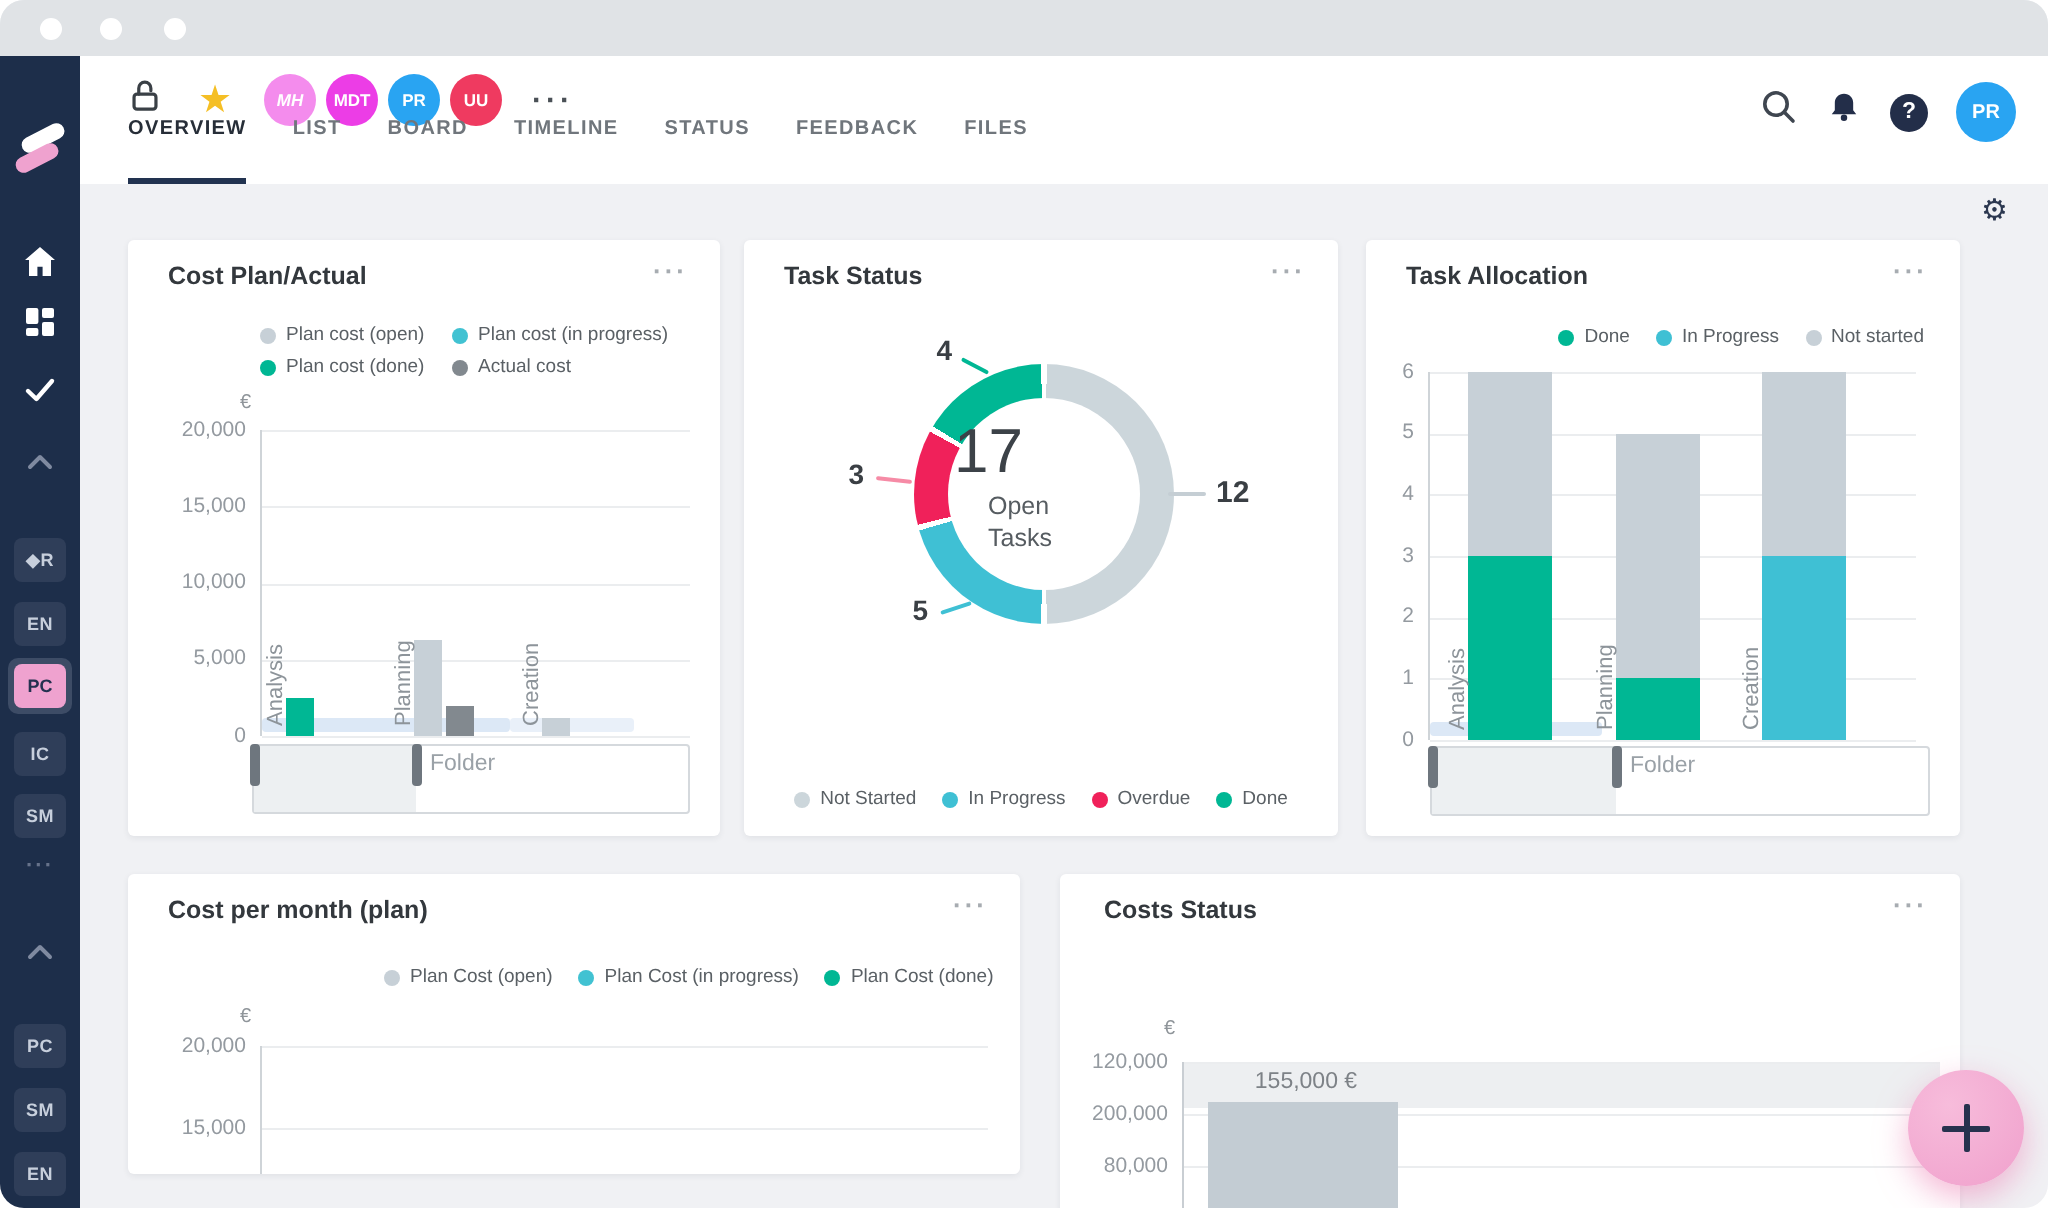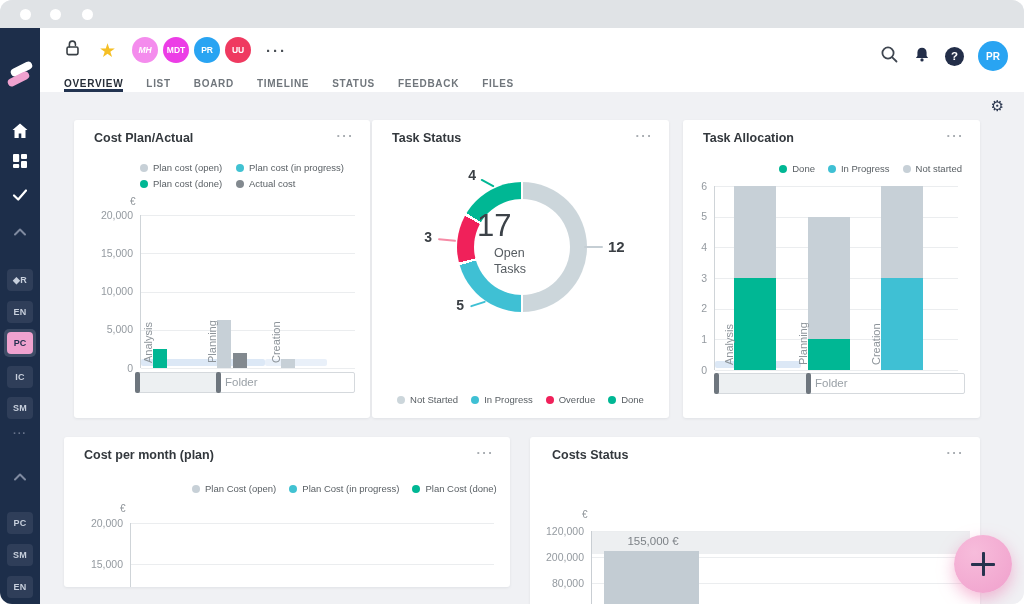--- a/index.html
+++ b/index.html
@@ -31,30 +31,30 @@
   .star { font-size:19px; margin:0 16px 0 18px; }
   .avatar { width:26px; height:26px; border-radius:50%; color:#fff; font-size:8.5px; font-weight:bold;
             display:inline-flex; align-items:center; justify-content:center; margin-right:5px; }
   .hdots { color:#4a5056; font-size:15px; font-weight:bold; letter-spacing:2px; margin-left:10px; }
   .hright { position:absolute; right:16px; top:13px; display:flex; align-items:center; gap:14px; }
   .help-circ { width:19px; height:19px; border-radius:50%; background:#232e49; color:#fff; font-size:11.5px; font-weight:bold;
                display:flex; align-items:center; justify-content:center; }
   .user-avatar { width:30px; height:30px; border-radius:50%; color:#fff; font-size:10px; font-weight:bold;
                  display:flex; align-items:center; justify-content:center; }
   .tabs { position:absolute; left:24px; bottom:0; display:flex; gap:23px; }
-  .tab { font-size:10px; letter-spacing:.7px; color:#70767c; font-weight:bold; padding-bottom:0; }
+  .tab { font-size:10px; letter-spacing:.7px; color:#70767c; font-weight:bold; padding-bottom:19px; }
   .tab.active { color:#272e38; border-bottom:3px solid #223350; }
 
   
   .content { position:absolute; left:40px; top:92px; width:984px; height:512px; }
   .gear { position:absolute; right:20px; top:6px; font-size:15px; color:#2c3850; line-height:1; }
   .card { position:absolute; background:#fff; border-radius:3px; box-shadow:0 1px 3px rgba(40,50,60,.08); }
   .card-title { position:absolute; left:20px; top:11px; font-size:12.5px; font-weight:bold; color:#33383d; }
   .cmenu { position:absolute; right:16px; top:8px; color:#a7acb1; font-size:13px; font-weight:bold; letter-spacing:1.5px; }
-  #card1 { left:24px; top:28px;  width:296px; height:298px;margin-left:10px; }
+  #card1 { left:24px; top:28px;  width:296px; height:298px; }
   #card2 { left:332px; top:28px; width:297px; height:298px; }
   #card3 { left:643px; top:28px; width:297px; height:298px; }
   #card4 { left:24px; top:345px; width:446px; height:150px; overflow:hidden; }
   #card5 { left:490px; top:345px; width:450px; height:230px; overflow:hidden; }
 
   .legend-item { display:inline-flex; align-items:center; font-size:9.5px; color:#5a6065; white-space:nowrap; }
   .ldot { width:8px; height:8px; border-radius:50%; display:inline-block; margin-right:5px; flex:0 0 auto; }
   .leg1 { position:absolute; left:66px; top:42px; display:grid; grid-template-columns:96px auto; row-gap:5px; }
   .leg3 { position:absolute; right:18px; top:43px; display:flex; gap:13px; }
   .leg2 { position:absolute; left:0; bottom:13px; width:100%; display:flex; justify-content:center; gap:13px; }
@@ -69,21 +69,21 @@
   .gl { position:absolute; left:0; right:0; height:1px; background:#ebedef; }
   .ytick { position:absolute; left:-54px; width:46px; text-align:right; font-size:10.5px; color:#949aa0; }
   .bar { position:absolute; }
   .catlab { position:absolute; transform:rotate(-90deg); transform-origin:0 0; white-space:nowrap;
             font-size:11px; color:#8d949a; }
   .euro { position:absolute; font-size:10px; color:#8f959a; }
 
   .bluband { position:absolute; height:7px; background:#dce8f6; border-radius:2px; }
   .bluband.pale { background:#e9f0f9; }
   .bdots { position:absolute; color:#fff; font-size:7px; font-weight:bold; letter-spacing:1px; line-height:7px; }
-  .brush { position:absolute; height:21px; background:#fff; border:1px solid #d5d9dd; border-radius:2px; }
+  .brush { position:absolute; height:35px; background:#fff; border:1px solid #d5d9dd; border-radius:2px; }
   .brush-sel { position:absolute; left:0; top:0; bottom:0; background:#edf0f2; }
   .bhandle { position:absolute; top:-1px; width:5px; height:21px; border-radius:2px; background:#6e767e; }
   .brush-label { position:absolute; top:3px; font-size:11.5px; color:#9aa1a7; }
 
   
   #donut { position:absolute; left:85px; top:62px; width:130px; height:130px; border-radius:50%; }
   .donut-hole { position:absolute; left:102px; top:79px; width:96px; height:96px; border-radius:50%; background:#fff; }
   .d-center { position:absolute; left:105px; top:88px; width:90px; text-align:left; }
   .d-val { font-size:31px; color:#3c4248; }
   .d-lab { margin-top:2px; font-size:12.5px; color:#565c61; line-height:1.25; width:56px; margin-left:17px; }

